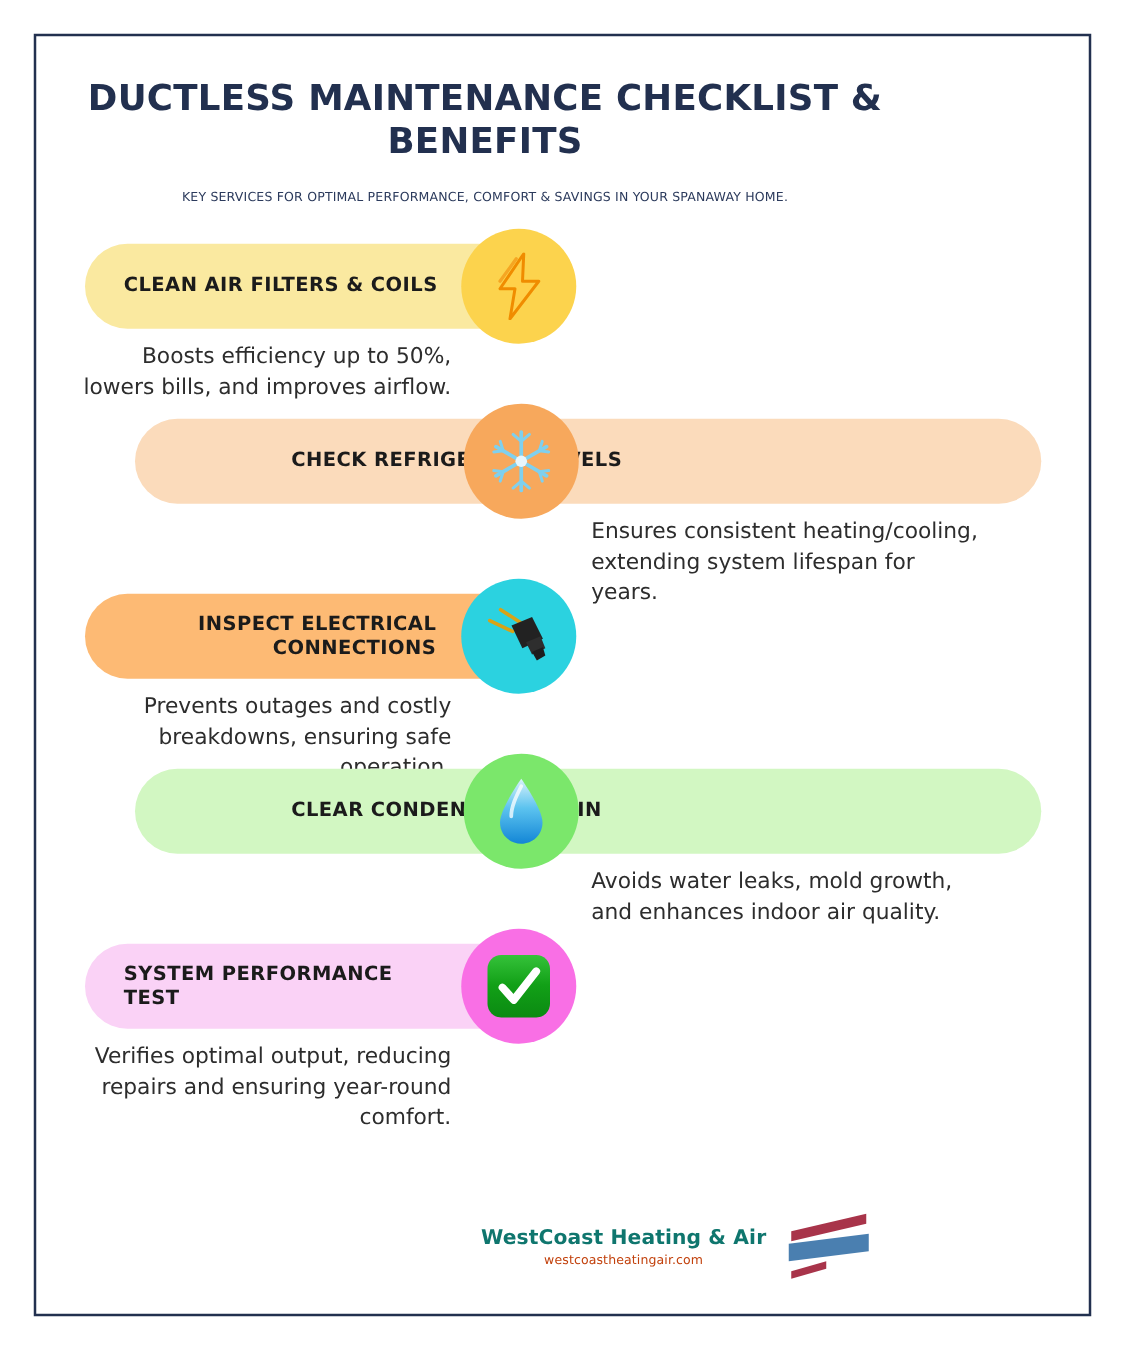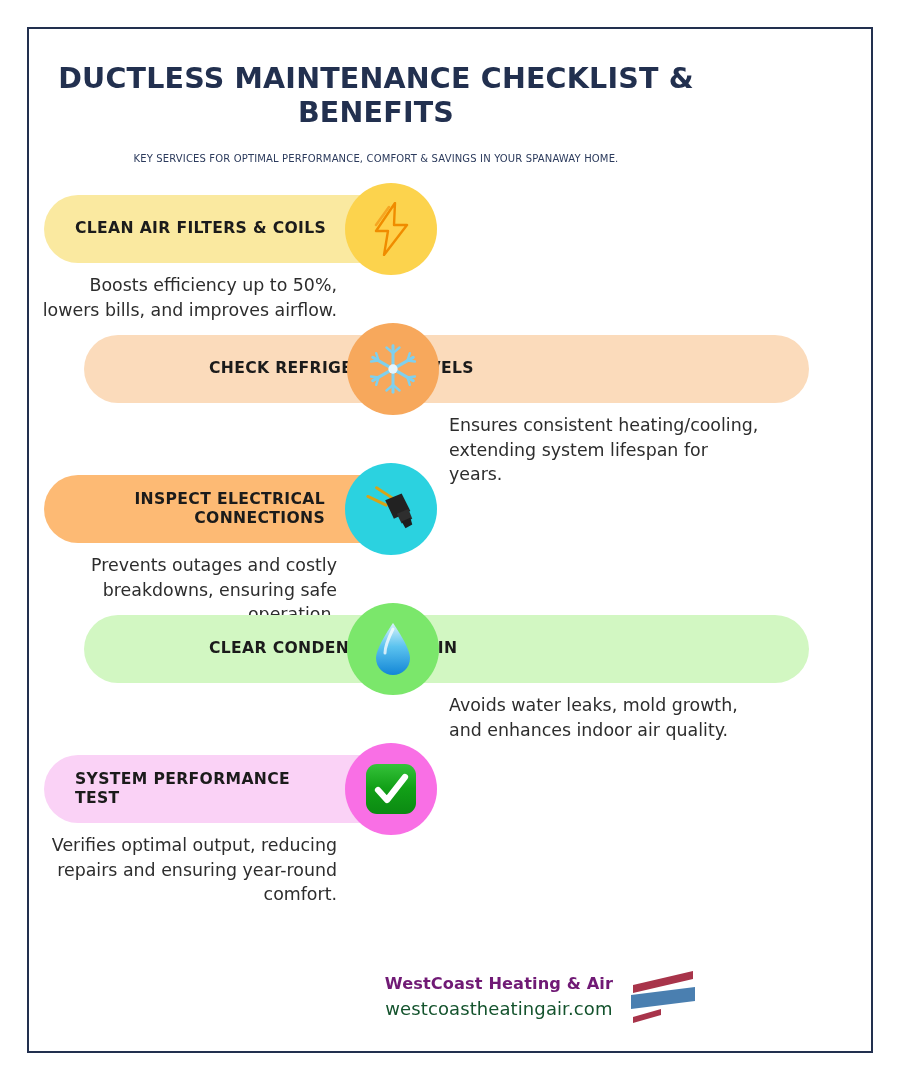--- a/index.html
+++ b/index.html
@@ -33,20 +33,21 @@
     pointer-events: none;
   }
 
   .content {
     position: absolute;
     left: 29px;
     top: 29px;
     width: 694px;
     height: 1022px;
     box-sizing: border-box;
+    padding-left: 24px;
   }
 
   
   .header {
     padding-top: 33px;
     text-align: center;
   }
   .title {
     font-family: "DejaVu Sans", "Liberation Sans", sans-serif;
     font-size: 28.5px;
@@ -167,28 +168,28 @@
     display: flex;
     align-items: center;
     gap: 14px;
   }
   .footer-text {
     text-align: center;
   }
   .brand-name {
     font-size: 16.2px;
     font-weight: bold;
-    color: #701a75;
+    color: #0f766e;
     letter-spacing: 0.1px;
     line-height: 1.45;
   }
   .brand-url {
-    font-size: 18px;
+    font-size: 10px;
     font-weight: 400;
-    color: #14532d;
+    color: #c2410c;
     letter-spacing: 0.1px;
     line-height: 1.5;
   }
   .brand-logo {
     width: 72px;
     height: 58px;
     flex: 0 0 auto;
   }
 </style>
 </head>

